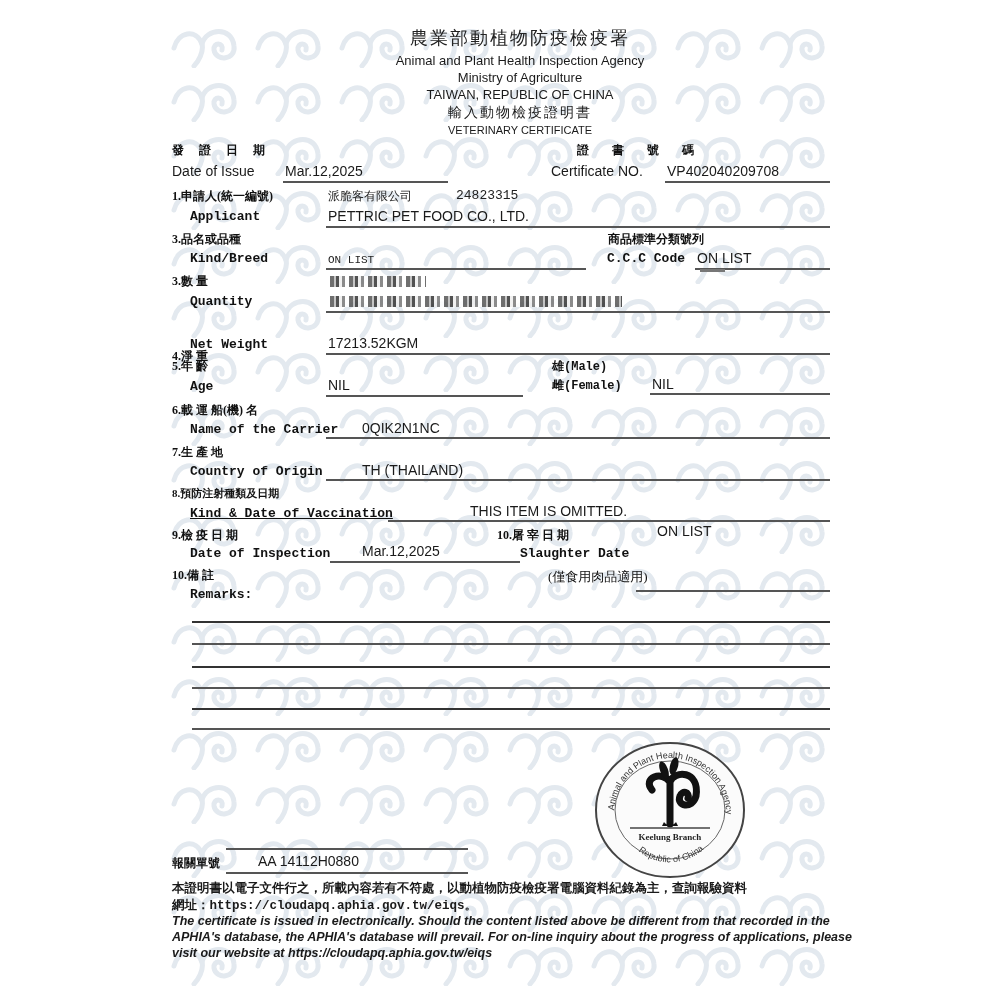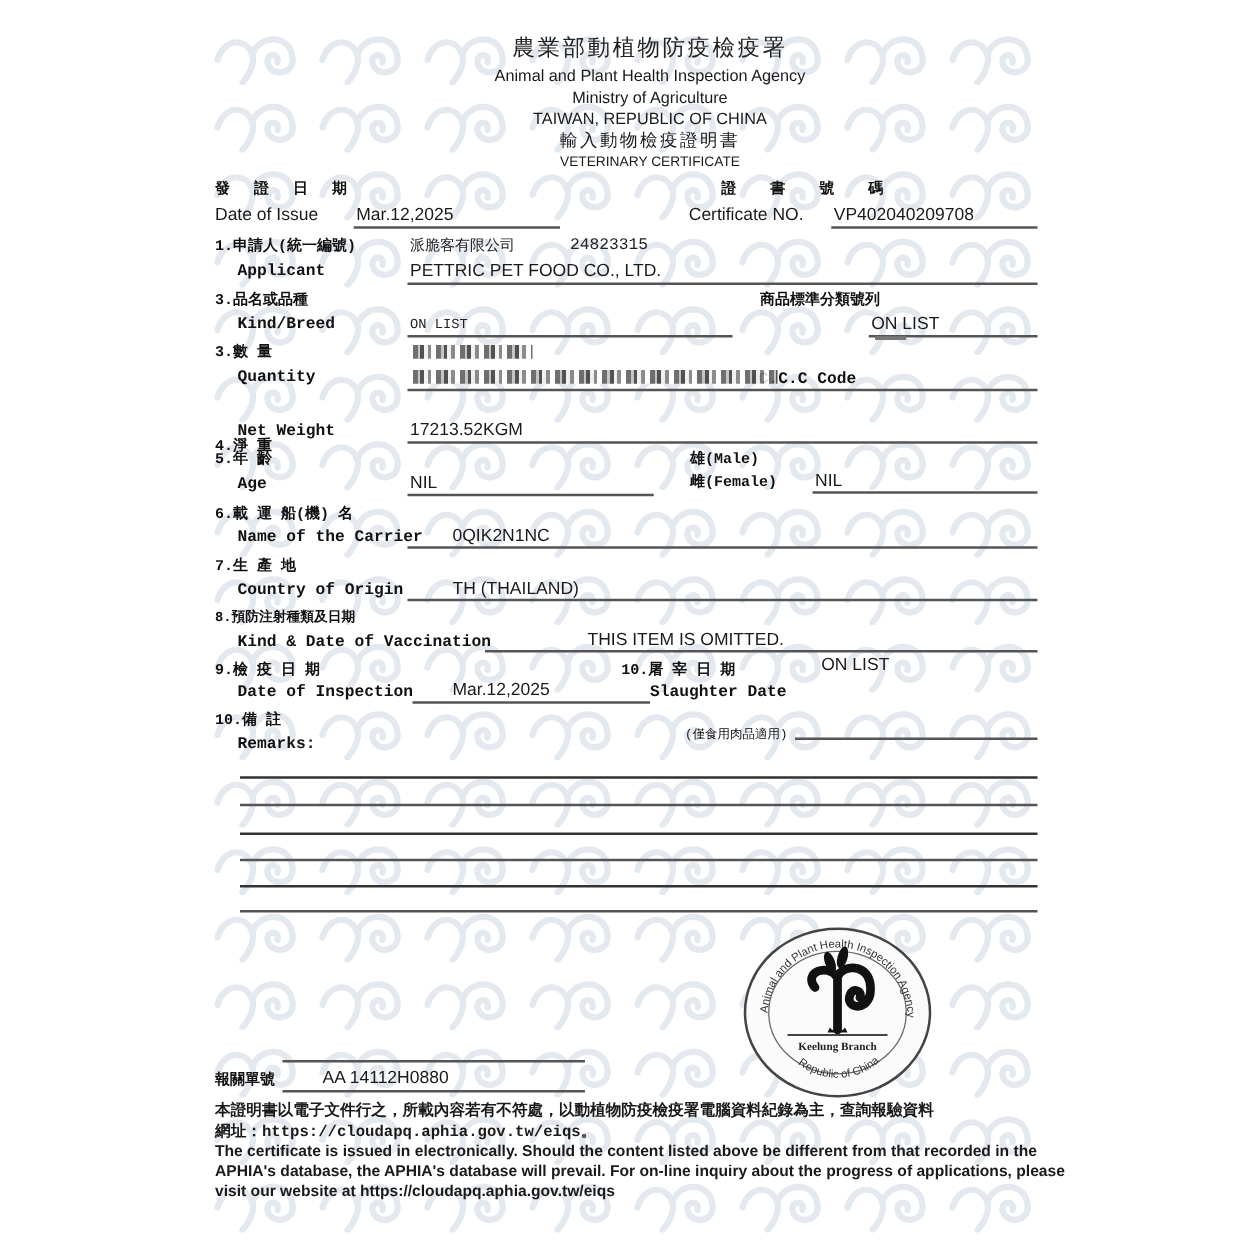--- a/index.html
+++ b/index.html
@@ -16,21 +16,21 @@
     .wm-cell { width: 82px; height: 54px; }
     .wm-cell svg { width: 74px; height: 50px; }
     .abs { position: absolute; z-index: 1; white-space: nowrap; }
     .hdr { left: 0; width: 1000px; text-align: center; padding-left: 20px; }
     .zh-title { top: 26px; font-family: "DejaVu Serif", serif; font-size: 18px; letter-spacing: 2px; color: #222; }
     .en1 { top: 53px; font-size: 13px; }
     .en2 { top: 70px; font-size: 13px; }
     .en3 { top: 87px; font-size: 13px; }
     .zh-sub { top: 104px; font-family: "DejaVu Serif", serif; font-size: 14px; letter-spacing: 2px; }
     .en4 { top: 124px; font-size: 11px; }
-    .zh-lbl { font-family: Liberation Mono, monospace; font-weight: bold; font-size: 12px; color: #111; }
+    .zh-lbl { font-family: Liberation Serif, serif; font-weight: bold; font-size: 12px; color: #111; }
     .en-lbl { font-family: "Liberation Mono", monospace; font-weight: bold; font-size: 13px; color: #111; }
     .sans-lbl { font-family: "Liberation Sans", sans-serif; font-size: 14px; }
     .val { font-family: "Liberation Sans", sans-serif; font-size: 14px; color: #1a1a1a; }
     .val-serif { font-family: "Liberation Mono", monospace; font-size: 12px; color: #222; }
     .line { position: absolute; height: 2px; background: #555; z-index: 1; }
     .line.dark { background: #333; }
     .redact {
       position: absolute; z-index: 1; height: 11px;
       background-image:
         repeating-linear-gradient(90deg, #555 0 4px, #bbb 4px 6px, #333 6px 9px, #eee 9px 12px, #777 12px 15px, #fff 15px 19px);
@@ -645,21 +645,21 @@
 <div class="abs en-lbl" style="left:190px; top:209px;">Applicant</div>
 <div class="abs val" style="left:328px; top:208px;">PETTRIC PET FOOD CO., LTD.</div>
 <div class="line" style="left:326px; top:226px; width:504px;"></div>
 
 <div class="abs zh-lbl" style="left:172px; top:231px;">3.品名或品種</div>
 <div class="abs en-lbl" style="left:190px; top:251px;">Kind/Breed</div>
 <div class="abs val-serif" style="left:328px; top:254px; font-size:11px;">ON LIST</div>
 <div class="line" style="left:326px; top:268px; width:260px;"></div>
 
 <div class="abs zh-lbl" style="left:608px; top:231px;">商品標準分類號列</div>
-<div class="abs en-lbl" style="left:607px; top:251px;margin-top:44px;">C.C.C Code</div>
+<div class="abs en-lbl" style="left:607px; top:251px;">C.C.C Code</div>
 <div class="abs val" style="left:697px; top:250px;">ON LIST</div>
 <div class="line" style="left:695px; top:268px; width:135px;"></div>
 <div class="line" style="left:700px; top:269px; width:25px; height:3px; background:#777;"></div>
 
 <div class="abs zh-lbl" style="left:172px; top:273px;">3.數     量</div>
 <div class="abs en-lbl" style="left:190px; top:294px;">Quantity</div>
 <div class="redact" style="left:330px; top:276px; width:96px;"></div>
 <div class="redact" style="left:330px; top:296px; width:292px;"></div>
 <div class="line" style="left:326px; top:311px; width:504px;"></div>
 
@@ -681,32 +681,32 @@
 <div class="abs en-lbl" style="left:190px; top:422px;">Name of the Carrier</div>
 <div class="abs val" style="left:362px; top:420px;">0QIK2N1NC</div>
 <div class="line" style="left:326px; top:437px; width:504px;"></div>
 
 <div class="abs zh-lbl" style="left:172px; top:444px;">7.生    產    地</div>
 <div class="abs en-lbl" style="left:190px; top:464px;">Country of Origin</div>
 <div class="abs val" style="left:362px; top:462px;">TH (THAILAND)</div>
 <div class="line" style="left:326px; top:479px; width:504px;"></div>
 
 <div class="abs zh-lbl" style="left:172px; top:486px; font-size:11px;">8.預防注射種類及日期</div>
-<div class="abs en-lbl" style="left:190px; top:506px;">Kind &amp; Date of Vaccination</div>
+<div class="abs en-lbl" style="left:190px; top:506px;text-decoration:underline;">Kind &amp; Date of Vaccination</div>
 <div class="abs val" style="left:470px; top:503px;">THIS ITEM IS OMITTED.</div>
 <div class="line" style="left:388px; top:520px; width:442px;"></div>
 
 <div class="abs zh-lbl" style="left:172px; top:527px;">9.檢  疫  日  期</div>
 <div class="abs en-lbl" style="left:190px; top:546px;">Date of Inspection</div>
 <div class="abs val" style="left:362px; top:543px;">Mar.12,2025</div>
 <div class="line" style="left:330px; top:561px; width:190px;"></div>
 
 <div class="abs zh-lbl" style="left:497px; top:527px;">10.屠  宰  日  期</div>
 <div class="abs en-lbl" style="left:520px; top:546px;">Slaughter Date</div>
-<div class="abs zh-lbl" style="left:548px; top:580px; font-size:10px; font-weight:normal;">(僅食用肉品適用)</div>
+<div class="abs zh-lbl" style="left:548px; top:568px; font-size:13px; font-weight:normal;">(僅食用肉品適用)</div>
 <div class="abs val" style="left:657px; top:523px;">ON LIST</div>
 <div class="line" style="left:636px; top:590px; width:194px;"></div>
 
 <div class="abs zh-lbl" style="left:172px; top:567px;">10.備     註</div>
 <div class="abs en-lbl" style="left:190px; top:587px;">Remarks:</div>
 <div class="line dark" style="left:192px; top:621px; width:638px;"></div>
 <div class="line" style="left:192px; top:643px; width:638px;"></div>
 <div class="line dark" style="left:192px; top:666px; width:638px;"></div>
 <div class="line" style="left:192px; top:687px; width:638px;"></div>
 <div class="line dark" style="left:192px; top:708px; width:638px;"></div>
@@ -735,13 +735,13 @@
   </svg>
 </div>
 
 <div class="line" style="left:226px; top:848px; width:242px;"></div>
 <div class="abs zh-lbl" style="left:172px; top:855px;">報關單號</div>
 <div class="abs val" style="left:258px; top:853px;">AA  14112H0880</div>
 <div class="line" style="left:226px; top:872px; width:242px;"></div>
 
 <div class="abs footer-zh" style="left:172px; top:880px;">本證明書以電子文件行之，所載內容若有不符處，以動植物防疫檢疫署電腦資料紀錄為主，查詢報驗資料</div>
 <div class="abs footer-zh" style="left:172px; top:897px; font-family:'Liberation Mono',monospace;">網址：https://cloudapq.aphia.gov.tw/eiqs。</div>
-<div class="abs footer-en" style="left:172px; top:913px;">The certificate is issued in electronically. Should the content listed above be different from that recorded in the APHIA's database, the APHIA's database will prevail. For on-line inquiry about the progress of applications, please visit our website at https://cloudapq.aphia.gov.tw/eiqs</div>
+<div class="abs footer-en" style="left:172px; top:913px;font-style:italic;">The certificate is issued in electronically. Should the content listed above be different from that recorded in the APHIA's database, the APHIA's database will prevail. For on-line inquiry about the progress of applications, please visit our website at https://cloudapq.aphia.gov.tw/eiqs</div>
 
 </body></html>

